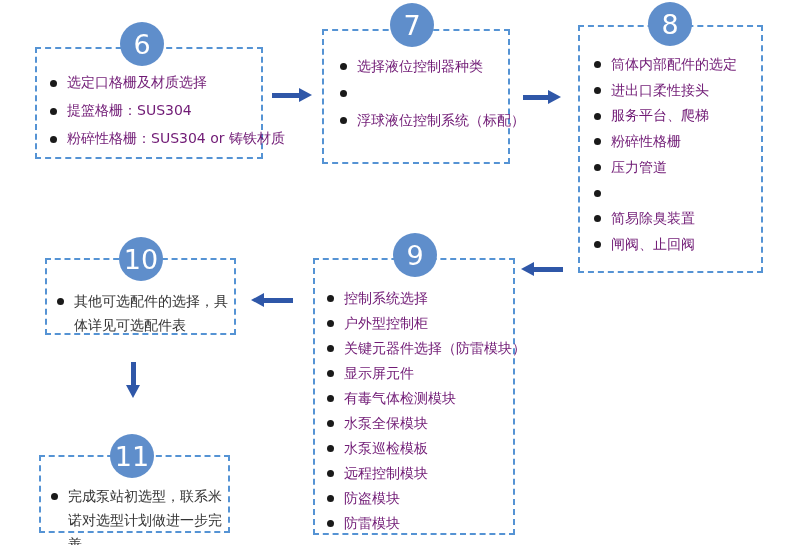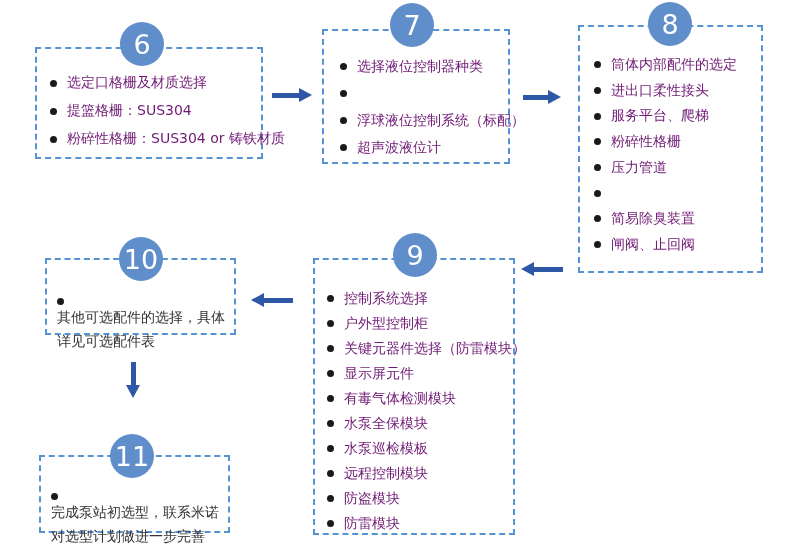--- a/index.html
+++ b/index.html
@@ -8,21 +8,21 @@
     font-family:"DejaVu Sans","Liberation Sans",sans-serif;
   }
   .step{position:absolute;border:2px dashed #5593d4;background:#fff;box-sizing:border-box;}
   .badge{
     position:absolute;width:44px;height:44px;border-radius:50%;
     background:#5f8ecb;color:#ffffff;display:flex;align-items:center;justify-content:center;
     font-size:27px;line-height:1;z-index:2;
   }
   .items{list-style:none;margin:0;padding:0;}
   .item{display:flex;align-items:center;color:#701a75;font-size:14px;white-space:nowrap;}
-  .item-wrap{display:flex;align-items:flex-start;color:#333333;font-size:14px;flex-direction:column;}
+  .item-wrap{display:flex;align-items:flex-start;color:#333333;font-size:14px;}
   .dot{width:7px;height:7px;border-radius:50%;background:#1a1a1a;flex:none;margin-right:10px;}
   .item-wrap .dot{margin-top:9px;}
   .item-wrap .txt{width:172px;line-height:24px;white-space:normal;}
 
   
   .b6 .items{padding:20px 0 0 13px;}  .b6 .item{height:28px;}
   .b7 .items{padding:22px 0 0 16px;}  .b7 .item{height:27px;}
   .b8 .items{padding:25px 0 0 14px;}  .b8 .item{height:25.7px;}
   .b9 .items{padding:26px 0 0 12px;}  .b9 .item{height:25px;}
   .b10 .items{padding:29px 0 0 10px;}
@@ -71,24 +71,20 @@
           <span class="dot"></span>
           <span>选择液位控制器种类</span>
         </li>
       <li class="item">
           <span class="dot"></span>
         </li>
       <li class="item">
           <span class="dot"></span>
           <span>浮球液位控制系统（标配）</span>
         </li>
-      <li class="item">
-          <span class="dot"></span>
-          <span>超声波液位计</span>
-        </li>
     </ul>
   </div>
 
   <div class="step b8" style="left:578px;top:25px;width:185px;height:248px;">
     <div class="badge" style="left:68px;top:-25px;">
       <span>8</span>
     </div>
     <ul class="items">
       <li class="item">
           <span class="dot"></span>

